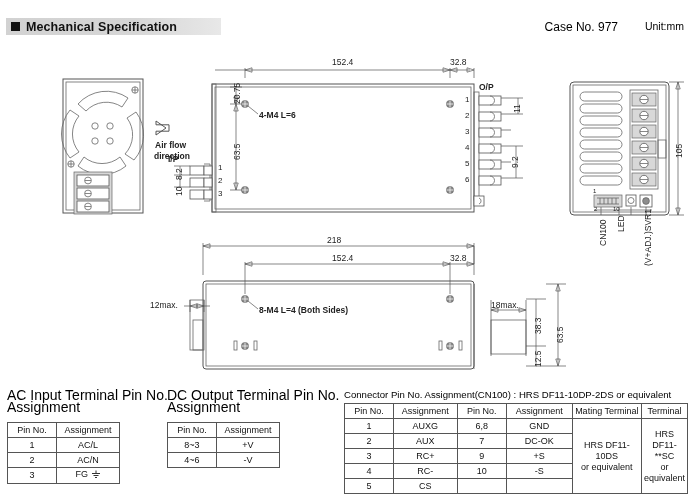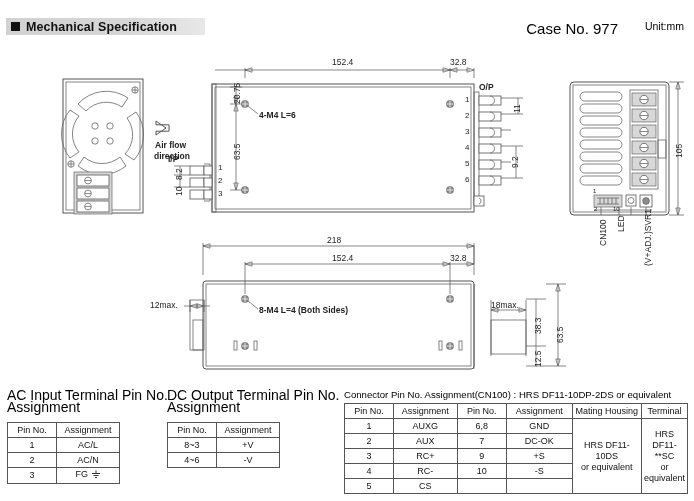--- a/index.html
+++ b/index.html
@@ -5,27 +5,27 @@
   html,body{margin:0;padding:0;}
   body{
     width:694px;height:501px;background:#ffffff;
     font-family:"Liberation Sans", sans-serif;
     color:#000;overflow:hidden;position:relative;
   }
   .root{position:relative;width:694px;height:501px;}
 
   
   .hdr-bar{
-    position:absolute;left:6px;top:18px;height:17px;width:199px;
+    position:absolute;left:6px;top:18px;height:17px;width:215px;
     background:linear-gradient(to right,#d2d2d2 0%,#d6d6d6 60%,#e8e8e8 100%);
     display:flex;align-items:center;
   }
   .hdr-sq{width:9px;height:9px;background:#111;margin-left:5px;margin-right:6px;}
   .hdr-txt{font-size:12.5px;font-weight:bold;letter-spacing:.1px;color:#111;}
-  .hdr-case{position:absolute;right:76px;top:20px;font-size:15px;}
+  .hdr-case{position:absolute;right:76px;top:20px;font-size:12px;}
   .hdr-unit{position:absolute;right:10px;top:20px;font-size:10.5px;}
   .dimtxt{position:absolute;font-size:8.5px;color:#222;white-space:nowrap;}
   .dimtxt.vert{transform-origin:0 0;transform:rotate(-90deg);}
   .lbl{position:absolute;font-size:8.5px;color:#222;white-space:nowrap;}
   .lbl.b{font-weight:bold;}
   .lbl.vert{transform-origin:0 0;transform:rotate(-90deg);}
   .num{position:absolute;font-size:8px;color:#222;}
 
   svg{position:absolute;left:0;top:0;overflow:visible;}
   svg .s{fill:none;stroke:#555;stroke-width:1;}
@@ -393,21 +393,21 @@
   </table>
 
   <div class="tbl-cap cap-cn">Connector Pin No. Assignment(CN100) : HRS DF11-10DP-2DS or equivalent</div>
   <table class="spec t-cn">
     <thead>
       <tr>
         <td style="width:46px;">Pin No.</td>
         <td style="width:60px;">Assignment</td>
         <td style="width:46px;">Pin No.</td>
         <td style="width:62px;">Assignment</td>
-        <td style="width:66px;">Mating Housing</td>
+        <td style="width:66px;">Mating Terminal</td>
         <td>Terminal</td>
       </tr>
     </thead>
     <tbody>
       <tr>
         <td>1</td>
         <td>AUXG</td>
         <td>6,8</td>
         <td>GND</td>
         <td rowspan="5" style="white-space:pre-line;">HRS DF11-10DS

